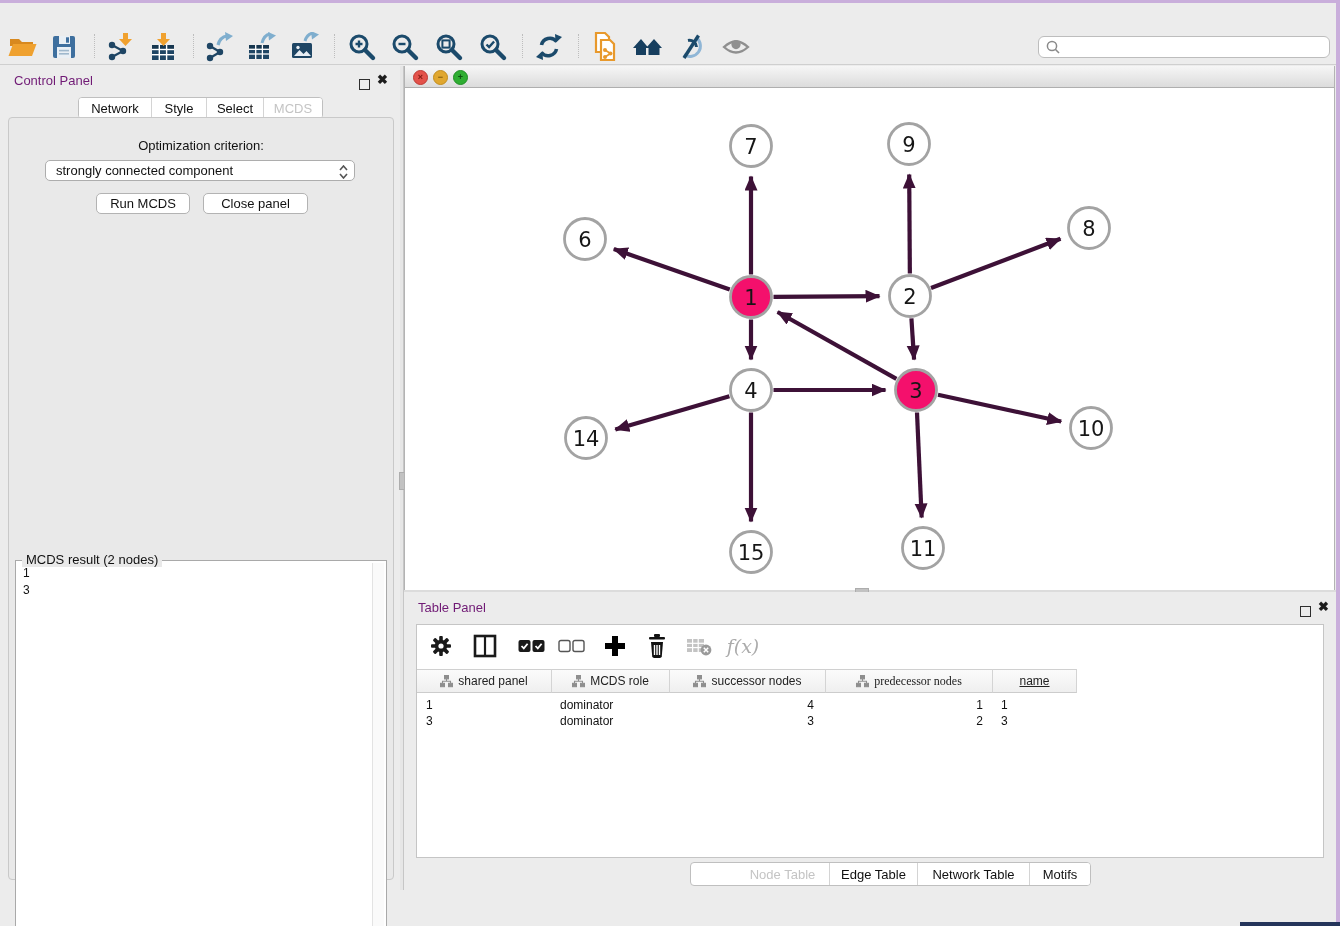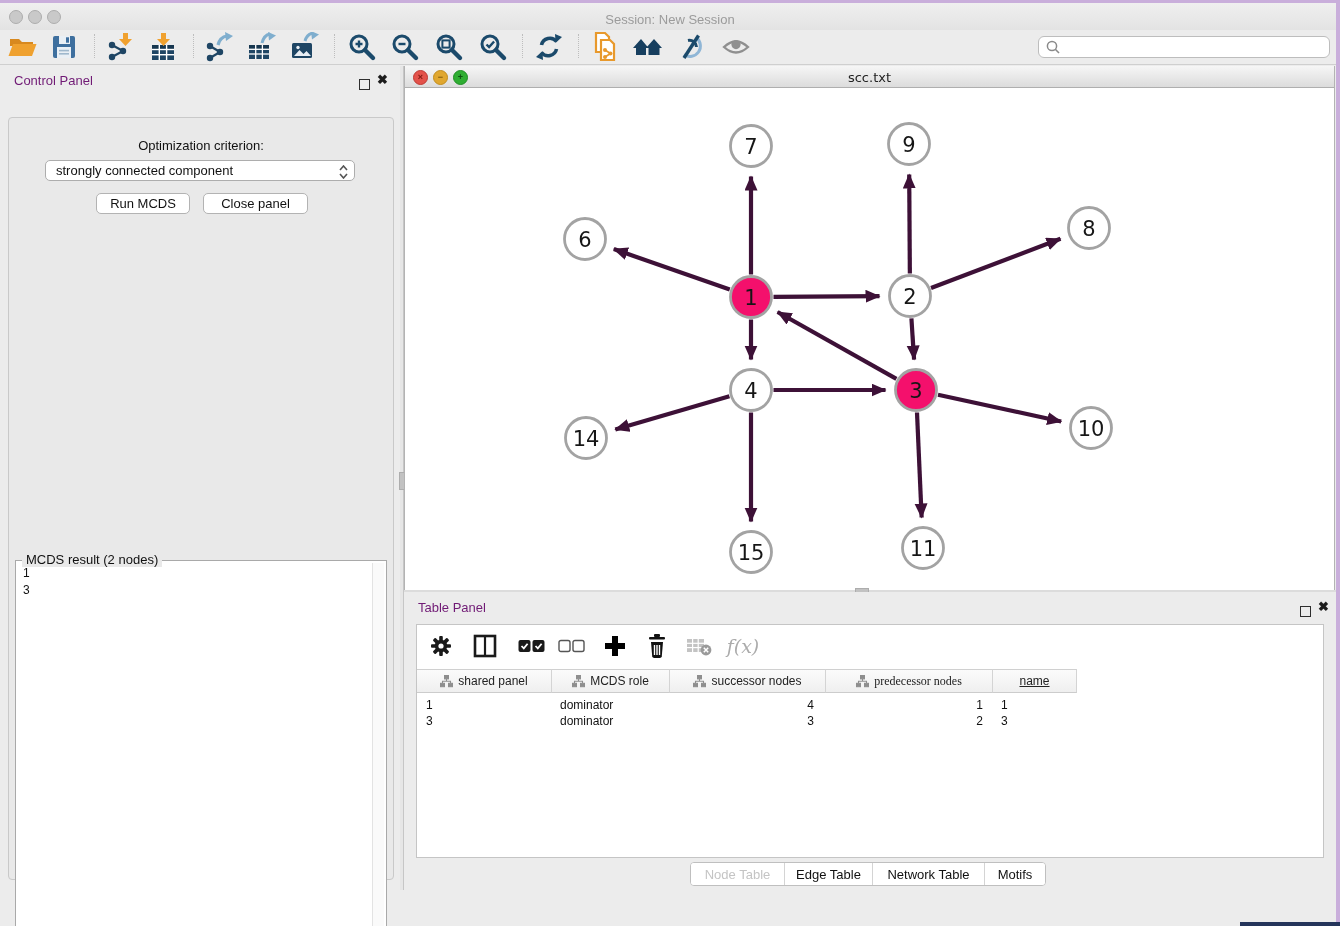--- a/index.html
+++ b/index.html
@@ -62,26 +62,20 @@
   .membtn{background:#FDFDFD;border:1px solid #B0B0B0;border-radius:3px;display:flex;align-items:center;justify-content:center;gap:6px;font-size:12px;color:#111;}
   .memdot{width:12px;height:12px;border-radius:50%;background:#2D9F3C;}
 </style>
 </head>
 <body>
 
 <div class="screen">
 
   <div class="abs accent-top"></div>
 
-  <div class="abs titlebar">
-    <div class="abs tl-dot" style="left:9px;"></div>
-    <div class="abs tl-dot" style="left:28px;"></div>
-    <div class="abs tl-dot" style="left:47px;"></div>
-    <div class="abs win-title">Session: New Session</div>
-  </div>
 
   <div class="abs toolbar">
     <div class="abs tbtn" style="left:5px;">
       <svg width="30" height="30" viewBox="0 0 30 30">
         <path d="M3 7 h9 l3 3 h11 v4 H3 z" fill="#D8891F"></path>
         <path d="M1.5 24 L6 12 h23.5 l-4.5 12 z" fill="#EFA12F"></path>
       </svg>
     </div>
     <div class="abs tbtn" style="left:47px;">
       <svg width="30" height="30" viewBox="0 0 30 30">
@@ -234,20 +228,26 @@
       </svg>
       <input type="text" value="" style="">
     </div>
   </div>
 
   <div class="abs left-dock">
     <div class="abs panel-title" style="left:14px;top:7px;">Control Panel</div>
     <div class="abs" style="left:359px;top:10px;"><span class="mini-restore"></span></div>
     <div class="abs mini-close" style="left:377px;top:8px;">✖</div>
 
+    <div class="abs seg" style="left:78px;top:31px;">
+      <div class="si" style="width:72px;">Network</div>
+      <div class="si" style="width:54px;">Style</div>
+      <div class="si" style="width:56px;">Select</div>
+      <div class="si dim" style="width:58px;">MCDS</div>
+    </div>
 
     <div class="abs card" style="left:8px;top:51px;width:384px;height:761px;">
       <div class="abs" style="left:0;top:20px;width:100%;text-align:center;font-size:13px;color:#111;">Optimization criterion:</div>
       <div class="abs combo" style="left:36px;top:42px;width:310px;height:21px;">
         <span>strongly connected component</span>
         <svg style="position:absolute;right:6px;top:3.5px;" width="9" height="14" viewBox="0 0 9 14">
           <path d="M1 5 L4.5 1 L8 5" stroke="#555" stroke-width="1.6" fill="none"></path>
           <path d="M1 9 L4.5 13 L8 9" stroke="#555" stroke-width="1.6" fill="none"></path>
         </svg>
       </div>
@@ -267,21 +267,20 @@
 
   <div class="abs vsplit">
     <div class="abs vgrip"></div>
   </div>
 
   <div class="abs net-frame">
     <div class="abs net-titlebar">
       <div class="abs light" style="left:8px;background:#E3524A;border:1px solid #BE3A33;color:#7E1812;">×</div>
       <div class="abs light" style="left:28px;background:#E0A72F;border:1px solid #C28D1D;color:#7E5A0C;">−</div>
       <div class="abs light" style="left:48px;background:#2FAE32;border:1px solid #1F8E24;color:#0D5211;">+</div>
-      <div class="abs net-title">scc.txt</div>
     </div>
     <div class="abs net-canvas">
       <svg id="graph-svg" width="929" height="502" viewBox="0 0 929 502">
         <defs>
           <marker id="arrowhead" markerUnits="userSpaceOnUse" markerWidth="16" markerHeight="14" refX="14" refY="6.5" orient="auto">
             <path d="M0,0 L15,6.5 L0,13 Z" fill="#3D1137"></path>
           </marker>
         </defs>
       <line x1="346" y1="186.5" x2="346" y2="88.5" stroke="#3D1137" stroke-width="4.2" marker-end="url(#arrowhead)"></line>
           <line x1="324.75920030229116" y1="201.5785157682704" x2="208.793084034672" y2="161.06023418078902" stroke="#3D1137" stroke-width="4.2" marker-end="url(#arrowhead)"></line>
@@ -463,21 +462,21 @@
       <div class="abs trow" style="top:88px;">
         <div class="td" style="width:135px;padding-left:9px;">3</div>
         <div class="td" style="width:118px;padding-left:8px;">dominator</div>
         <div class="td r" style="width:156px;padding-right:12px;">3</div>
         <div class="td r" style="width:167px;padding-right:10px;">2</div>
         <div class="td" style="width:84px;padding-left:8px;">3</div>
       </div>
     </div>
 
     <div class="abs seg" style="left:286px;top:270px;height:22px;">
-      <div class="si dim" style="width:93px;">Node Table</div>
+      <div class="si dim" style="width:93px;margin-left:45px;">Node Table</div>
       <div class="si" style="width:87px;text-align:right;">Edge Table</div>
       <div class="si" style="width:111px;">Network Table</div>
       <div class="si" style="width:60px;">Motifs</div>
     </div>
   </div>
 
 
   <div class="abs accent-right"></div>
   <div class="abs corner-dark"></div>
 </div>

